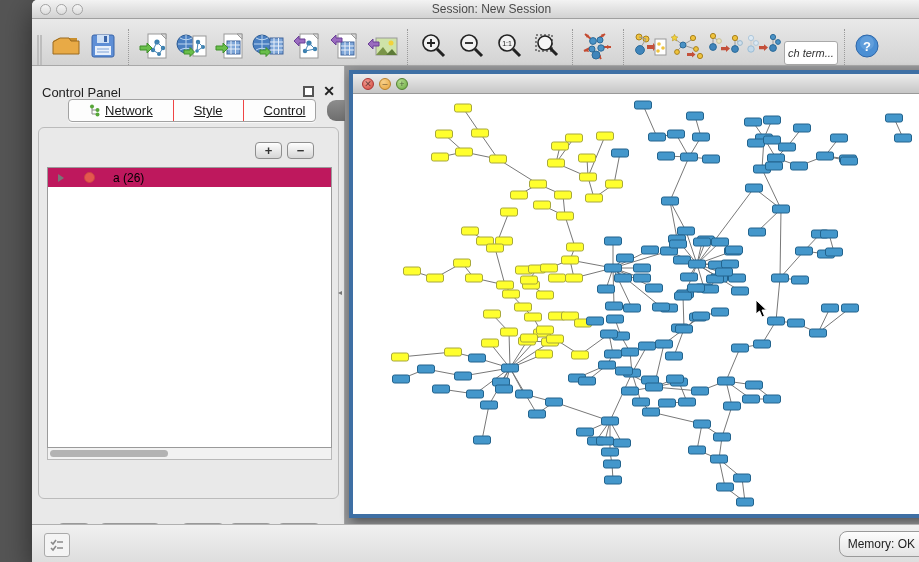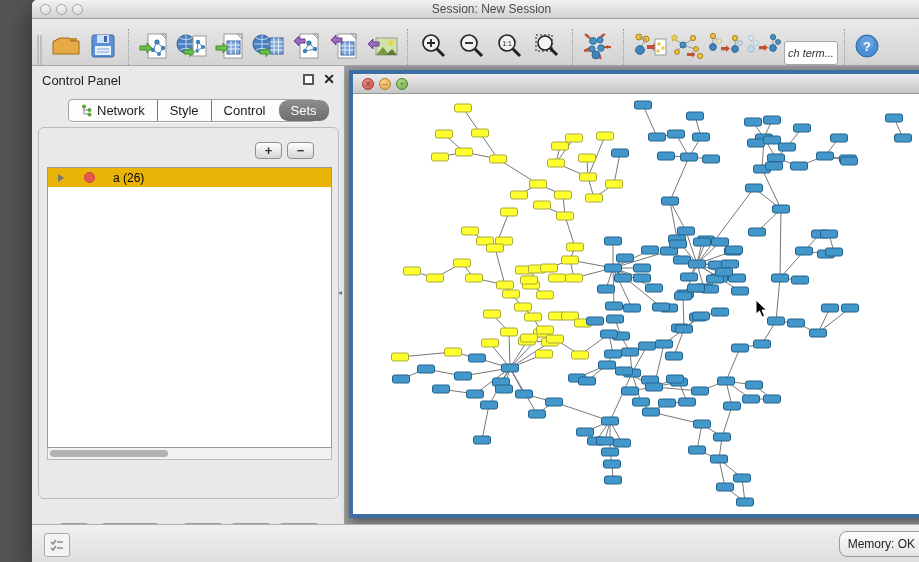--- a/index.html
+++ b/index.html
@@ -27,46 +27,46 @@
   .tbsep{width:1px;height:36px;margin:0 6px;border-left:1px dotted #9a9a9a;}
   .tbtn{width:38px;height:38px;border:none;background:transparent;position:relative;
     display:flex;align-items:center;justify-content:center;padding:0;}
   .tbtn svg{display:block;}
   .searchbox{width:54px;height:24px;border:1px solid #a9a9a9;border-radius:3px;
     background:#fff;font-style:italic;font-size:11px;color:#333;padding:0 3px;margin-left:2px;}
 
   
   .leftpanel{position:absolute;left:0;top:66px;width:313px;height:458px;
     background:#e9e9e9;border-right:1px solid #a5a5a5;}
-  .cp-header{position:absolute;left:0;top:0;width:100%;height:30px;text-decoration:underline;}
+  .cp-header{position:absolute;left:0;top:12px;width:100%;height:30px;text-decoration:underline;}
   .cp-title{position:absolute;left:10px;top:7px;font-size:13px;color:#222;}
   .cp-float{position:absolute;right:30px;top:8px;width:11px;height:11px;
     border:2px solid #555;background:#fff;}
   .cp-close{position:absolute;right:9px;top:6px;font-size:14px;font-weight:bold;color:#222;line-height:14px;}
 
   .tabbar{position:absolute;left:36px;top:33px;width:248px;height:23px;background:#fdfdfd;
     border:1px solid #a2a2a2;border-radius:4px;display:flex;align-items:center;
     box-shadow:0 1px 0 rgba(255,255,255,.7);}
   .tab{flex:0 0 auto;height:21px;display:flex;align-items:center;justify-content:center;
-    font-size:13px;color:#1a1a1a;padding:0 12px;position:relative;}
+    font-size:13px;color:#1a1a1a;padding:0 20px;position:relative;text-decoration:underline;}
   .tab + .tab{border-left:1px solid #ef4444;}
   .tab.sel{background:linear-gradient(#8d8d8d,#6e6e6e);color:#fff;border-radius:9px;
     border-left:none;margin:0 1px;justify-content:flex-end;}
   .tab .ticon{margin-right:5px;display:inline-flex;}
 
   .setspanel{position:absolute;left:6px;top:61px;width:301px;height:372px;
     border:1px solid #bbb;border-radius:6px;background:#e9e9e9;}
   .pmbtn{position:absolute;top:14px;width:27px;height:17px;border:1px solid #8e8e8e;
     border-radius:4px;background:linear-gradient(#fefefe,#d6d6d6);
     font-size:13px;font-weight:bold;color:#333;line-height:14px;text-align:center;padding:0;}
   .addbtn{left:216px;}
   .rembtn{left:248px;}
   .listbox{position:absolute;left:8px;top:39px;width:285px;height:281px;background:#fff;
     border:1px solid #9a9a9a;overflow:hidden;}
-  .setrow{height:19px;display:flex;align-items:center;background:#eab308;color:#000;
+  .setrow{height:19px;display:flex;align-items:center;background:#be185d;color:#000;
     font-size:12px;gap:12px;}
   .setrow .disc{width:0;height:0;border-left:6px solid #777;border-top:4px solid transparent;
     border-bottom:4px solid transparent;margin:0 8px 0 10px;}
   .setrow .dot{width:11px;height:11px;border-radius:50%;background:#e4584e;margin-right:6px;
     border:1px solid #c44;}
   .hscroll{position:absolute;left:8px;top:320px;width:285px;height:12px;background:#f2f2f2;
     border:1px solid #b9b9b9;border-top:none;}
   .hthumb{position:absolute;left:2px;top:2px;width:118px;height:7px;border-radius:4px;background:#b3b3b3;}
 
   .cp-tools{position:absolute;left:0;top:392px;width:100%;height:46px;}

